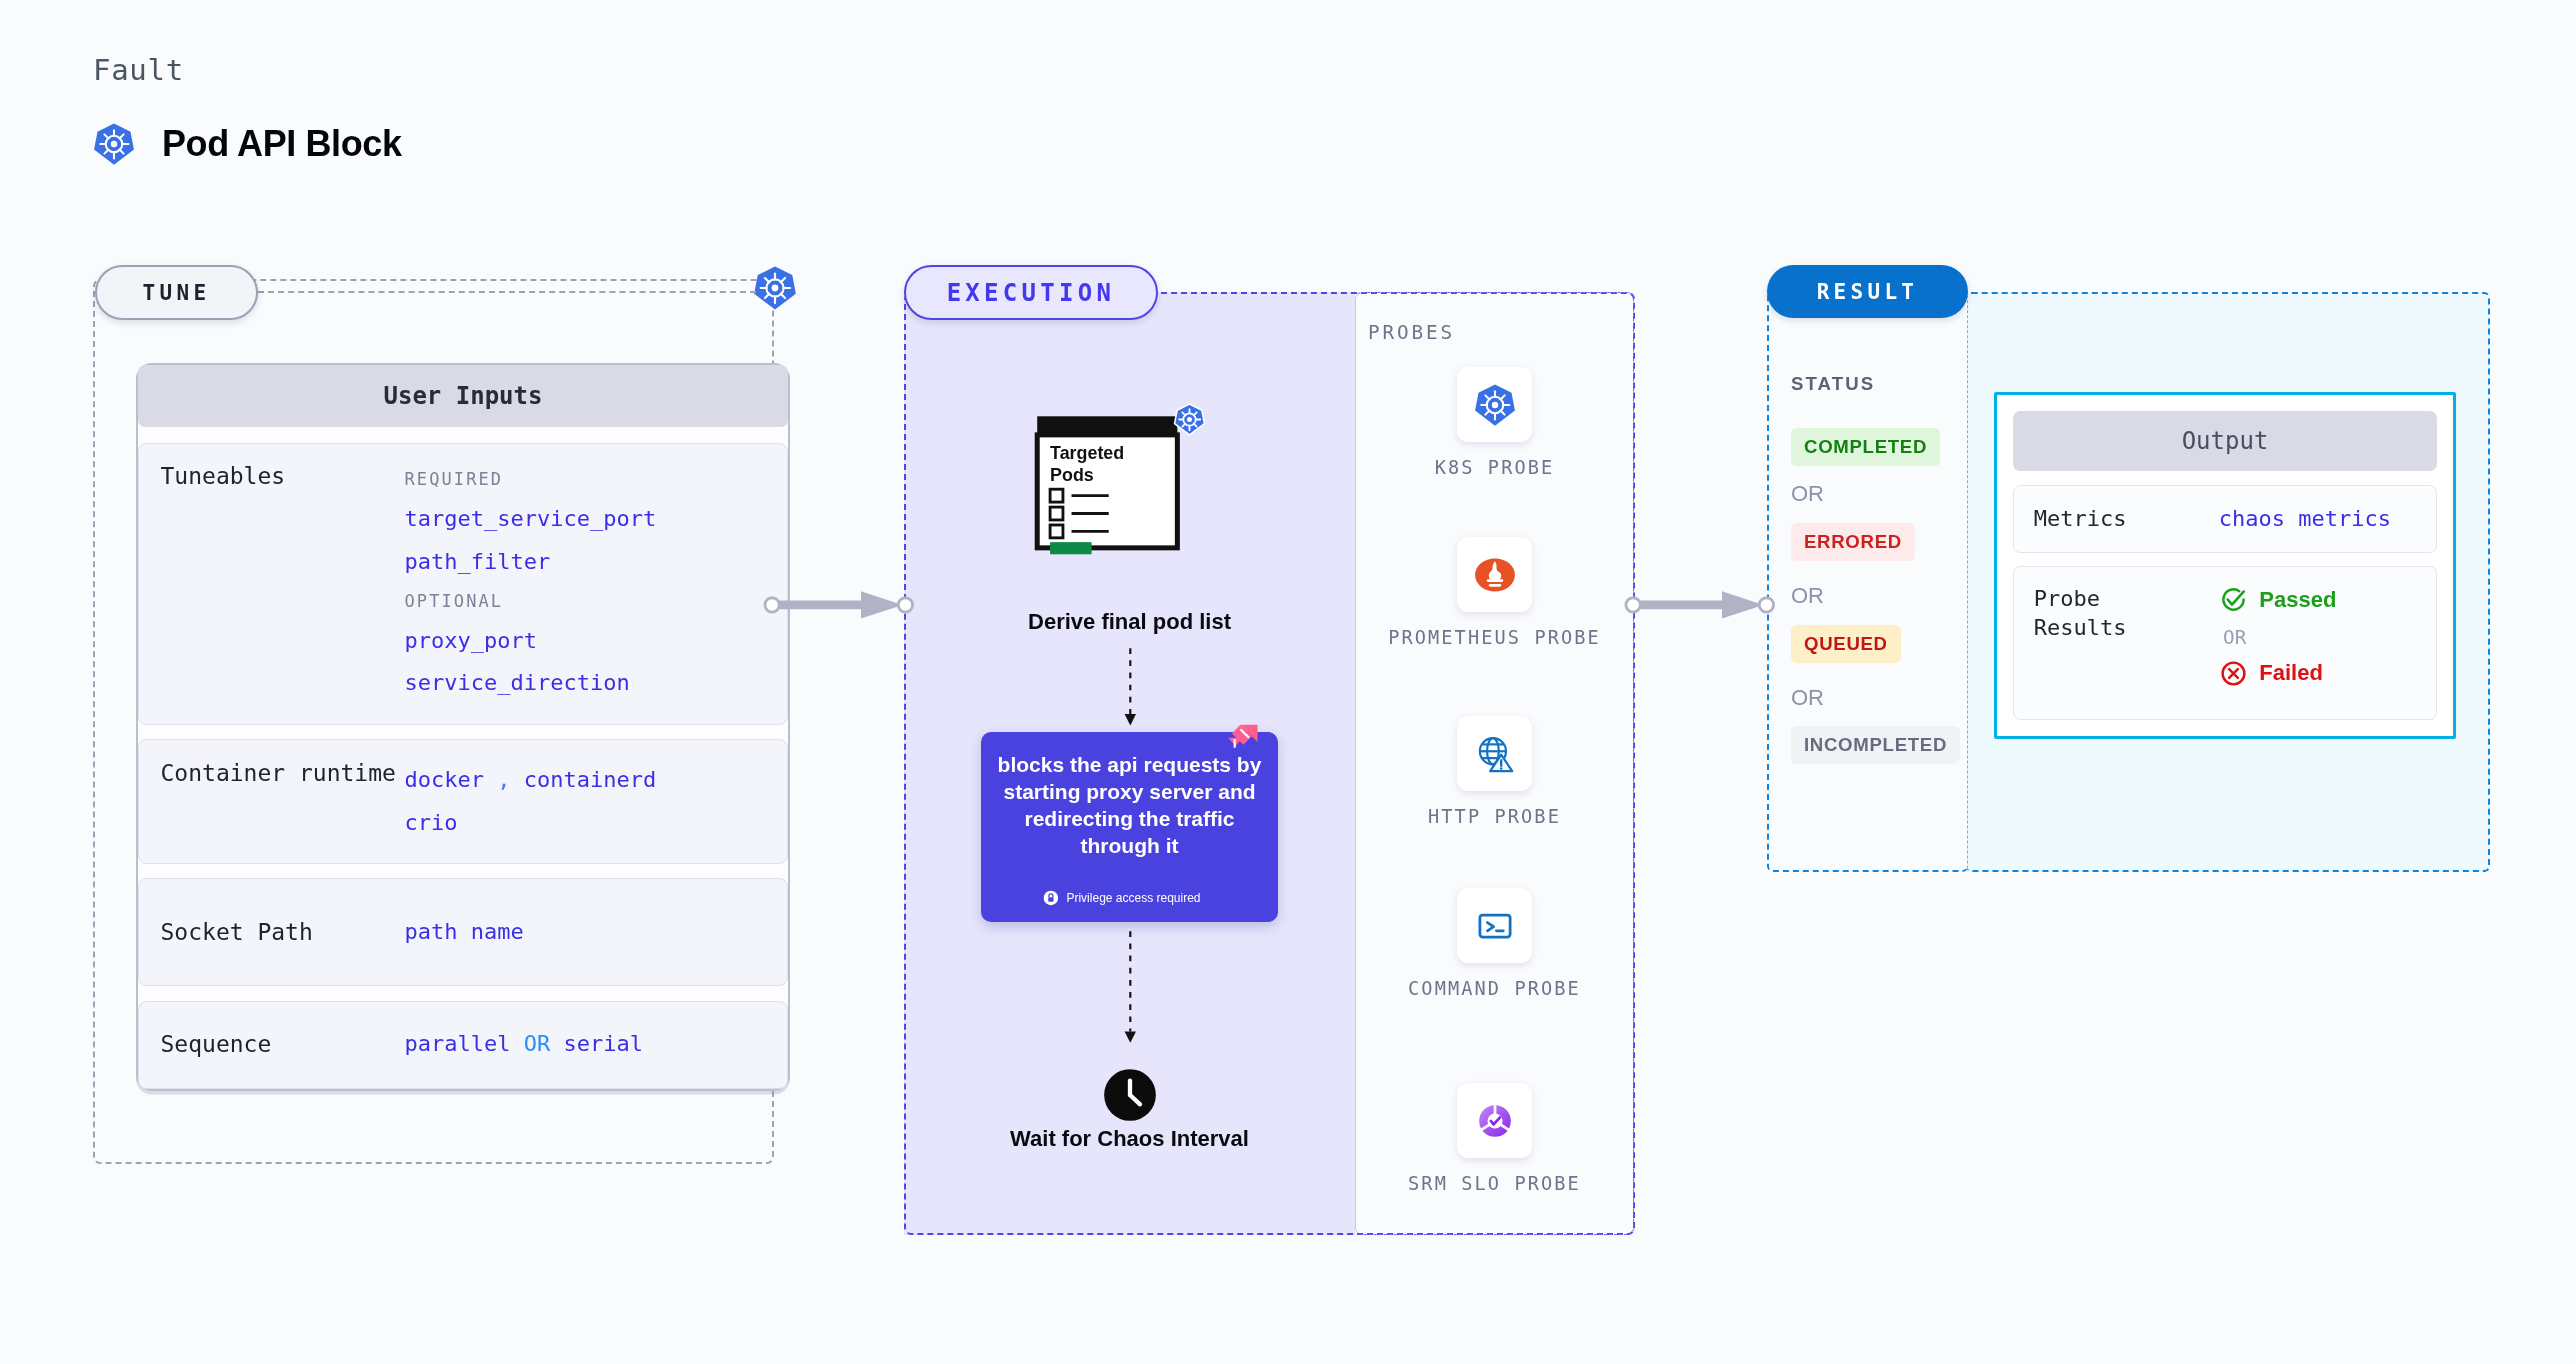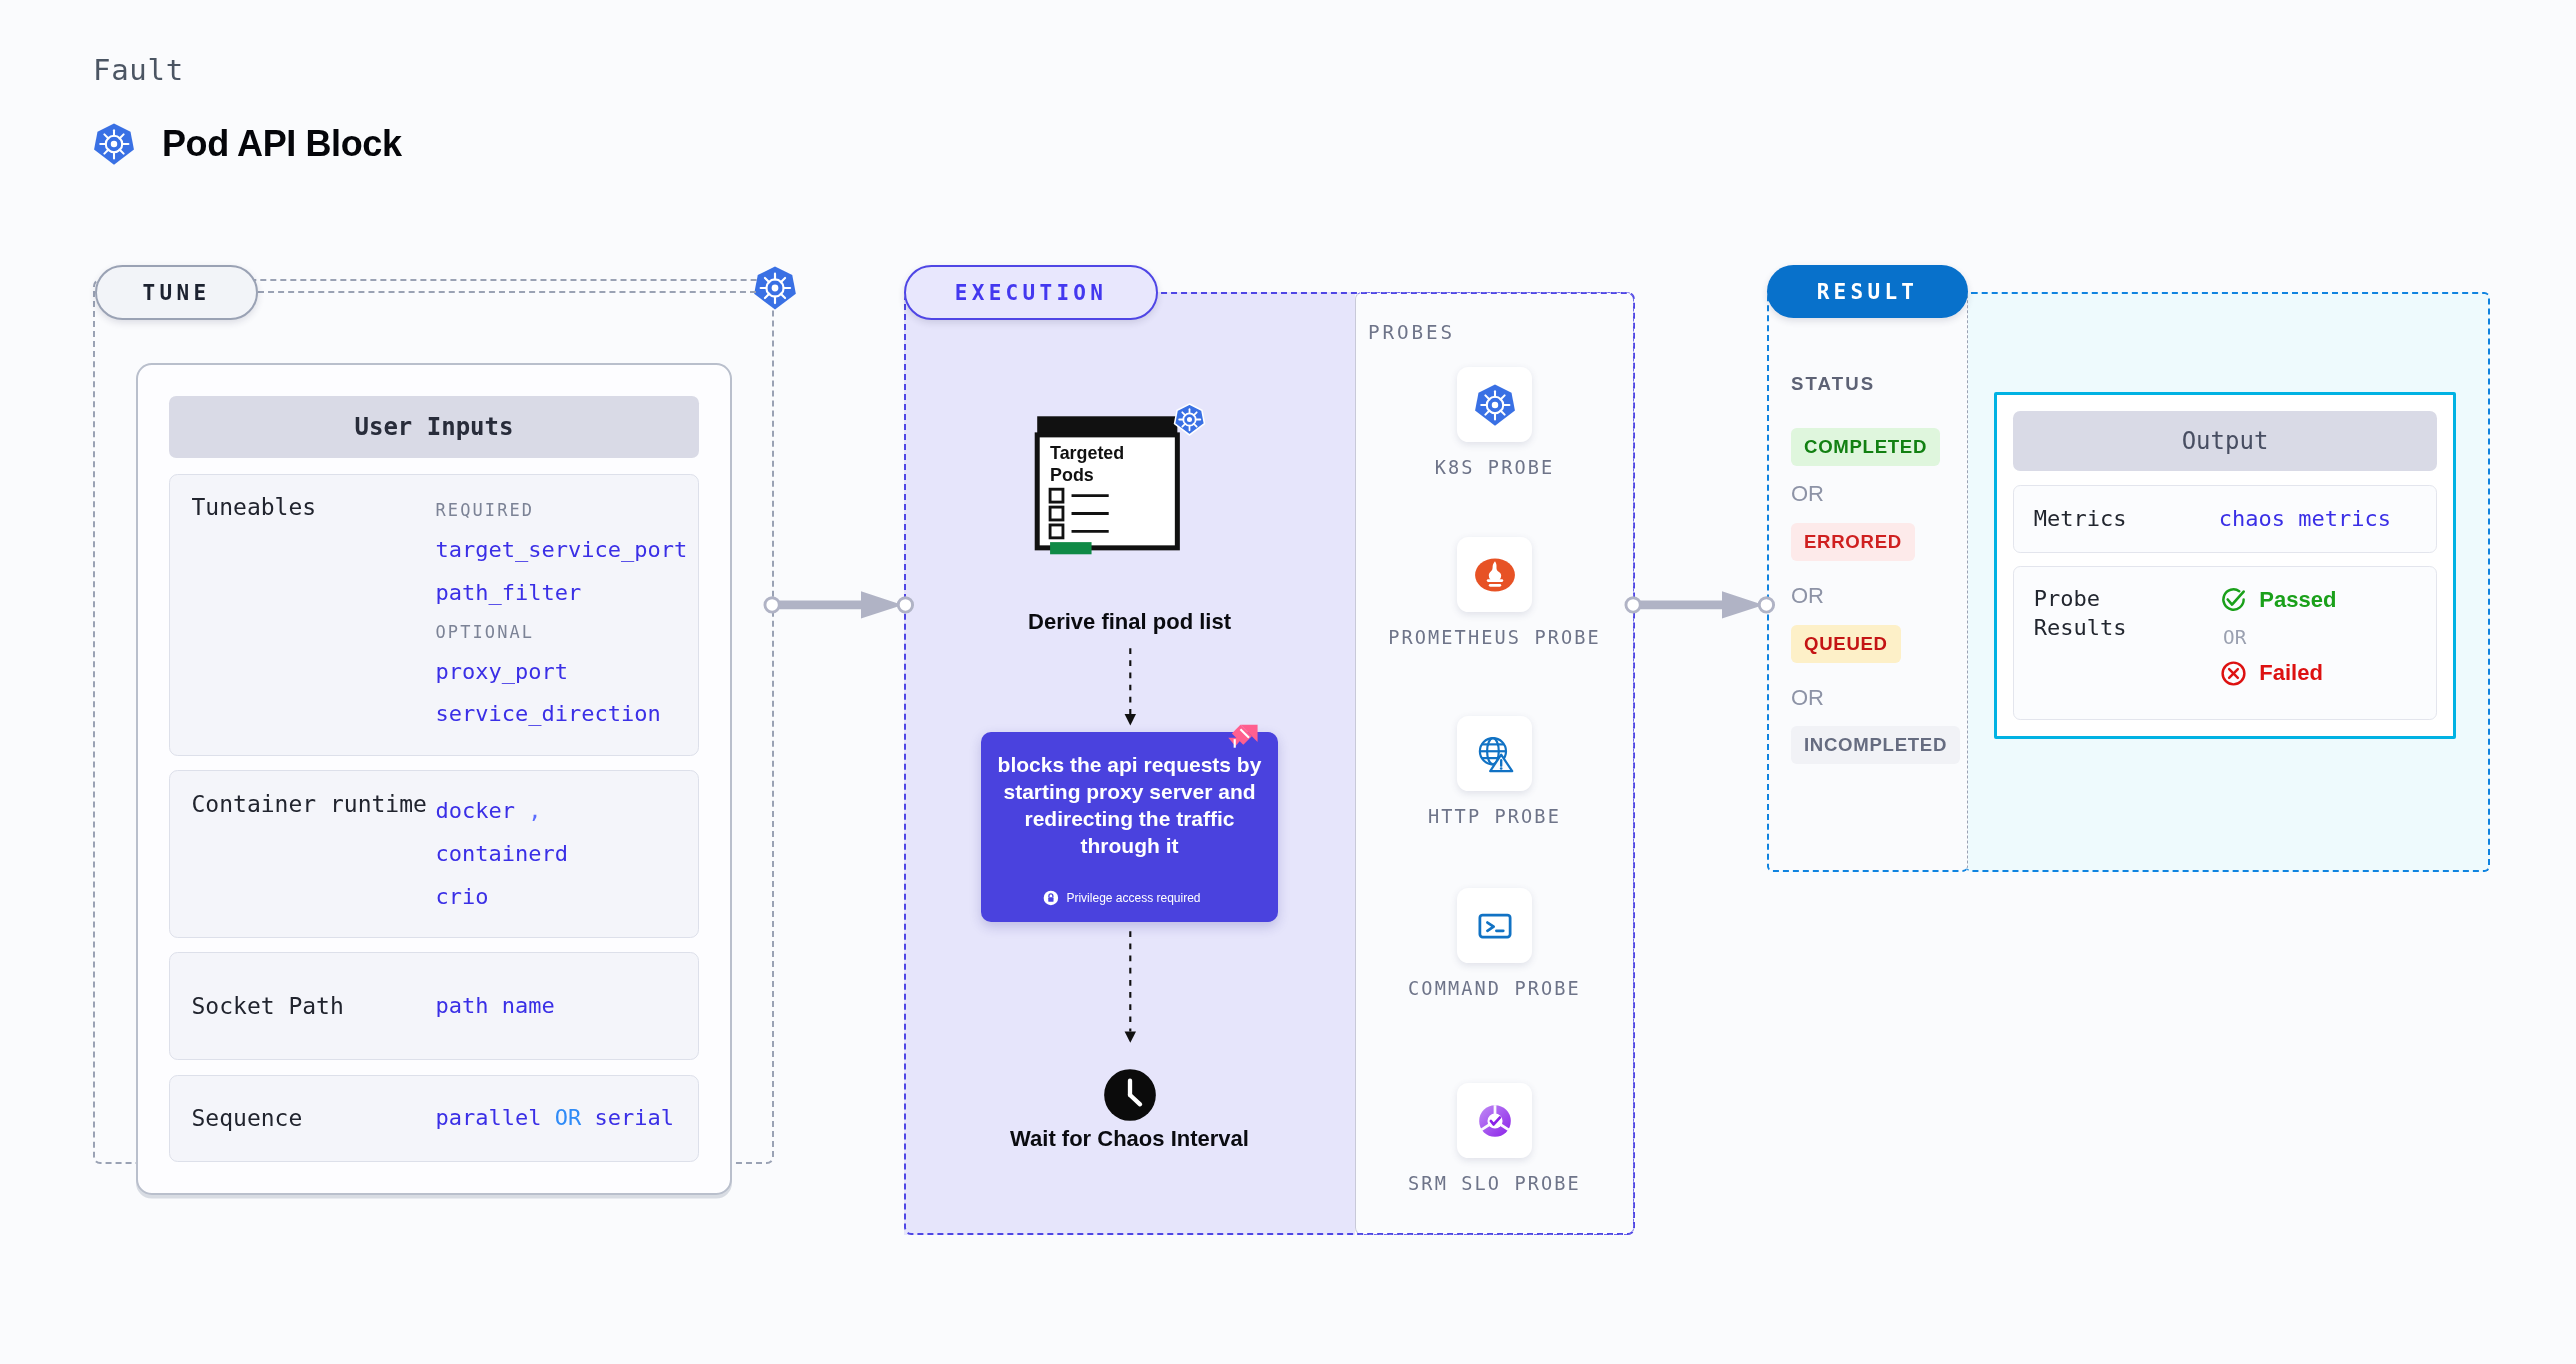--- a/index.html
+++ b/index.html
@@ -43,36 +43,36 @@
   #tune-pill {
     left: 95px; top: 265px; width: 163px; height: 55px;
     background: #f2f4f8; border: 2.1px solid #9aa2b4; color: #1c2230;
     font-size: 21px;
   }
 
   
   #exec-pill {
     left: 904px; top: 265px; width: 254px; height: 55px;
     background: #e8e7fd; border: 2.9px solid #4f46e5; color: #4338ef;
-    font-size: 21px;
+    font-size: 24px;
   }
   
   #result-pill {
     left: 1767px; top: 265px; width: 201px; height: 53px;
     background: #0871cb; border: none; color: #ffffff;
     font-size: 21px;
   }
 
   
   #tune-card {
-    position: absolute; left: 136px; top: 363px; width: 596px;
+    position: absolute; left: 136px; top: 363px; width: 654px;
     background: #fdfdff;
     border: 2.1px solid #b9bfcc;
     border-radius: 15.8px;
-    padding: 31px;
+    padding: 0;
     box-shadow: 0 3.6px 0 rgba(140,148,168,.30);
   }
   #tune-card-title {
     background: #d9dae6; border-radius: 7.2px;
     height: 62px; display: flex; align-items: center; justify-content: center;
     font-family: "DejaVu Sans Mono", monospace;
     font-size: 24px; font-weight: 700; color: #282c3a;
     margin-bottom: 15.8px;
   }
   .tune-row {

